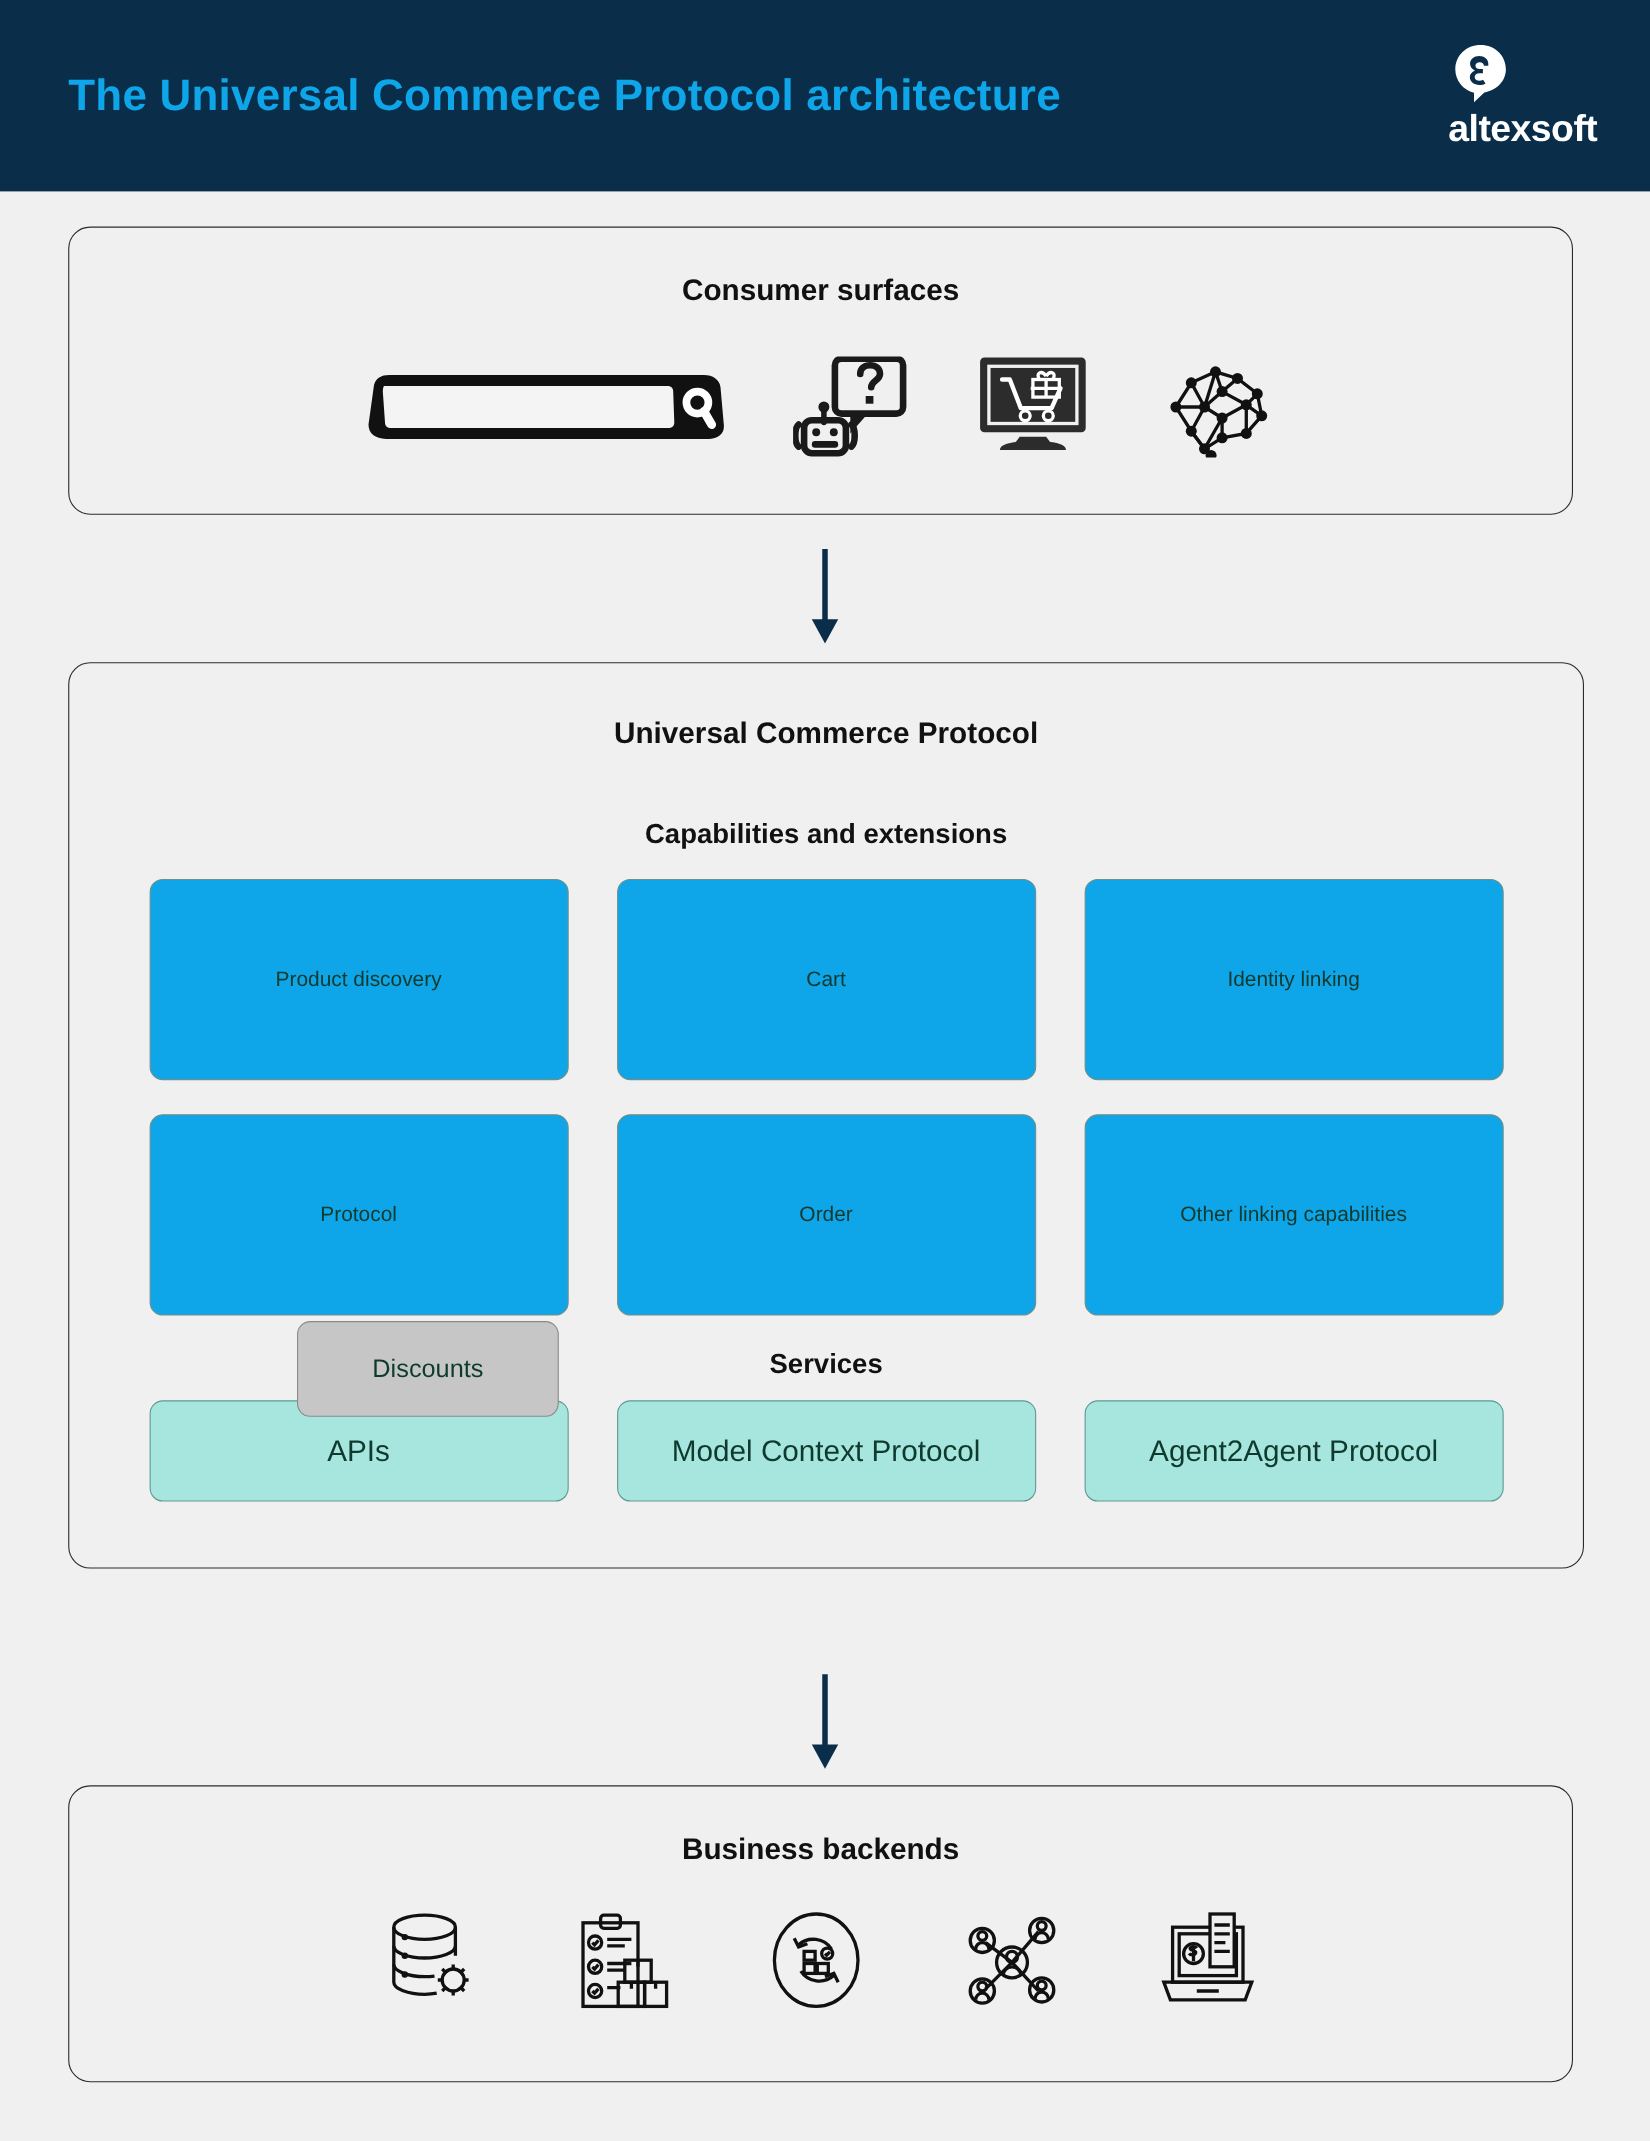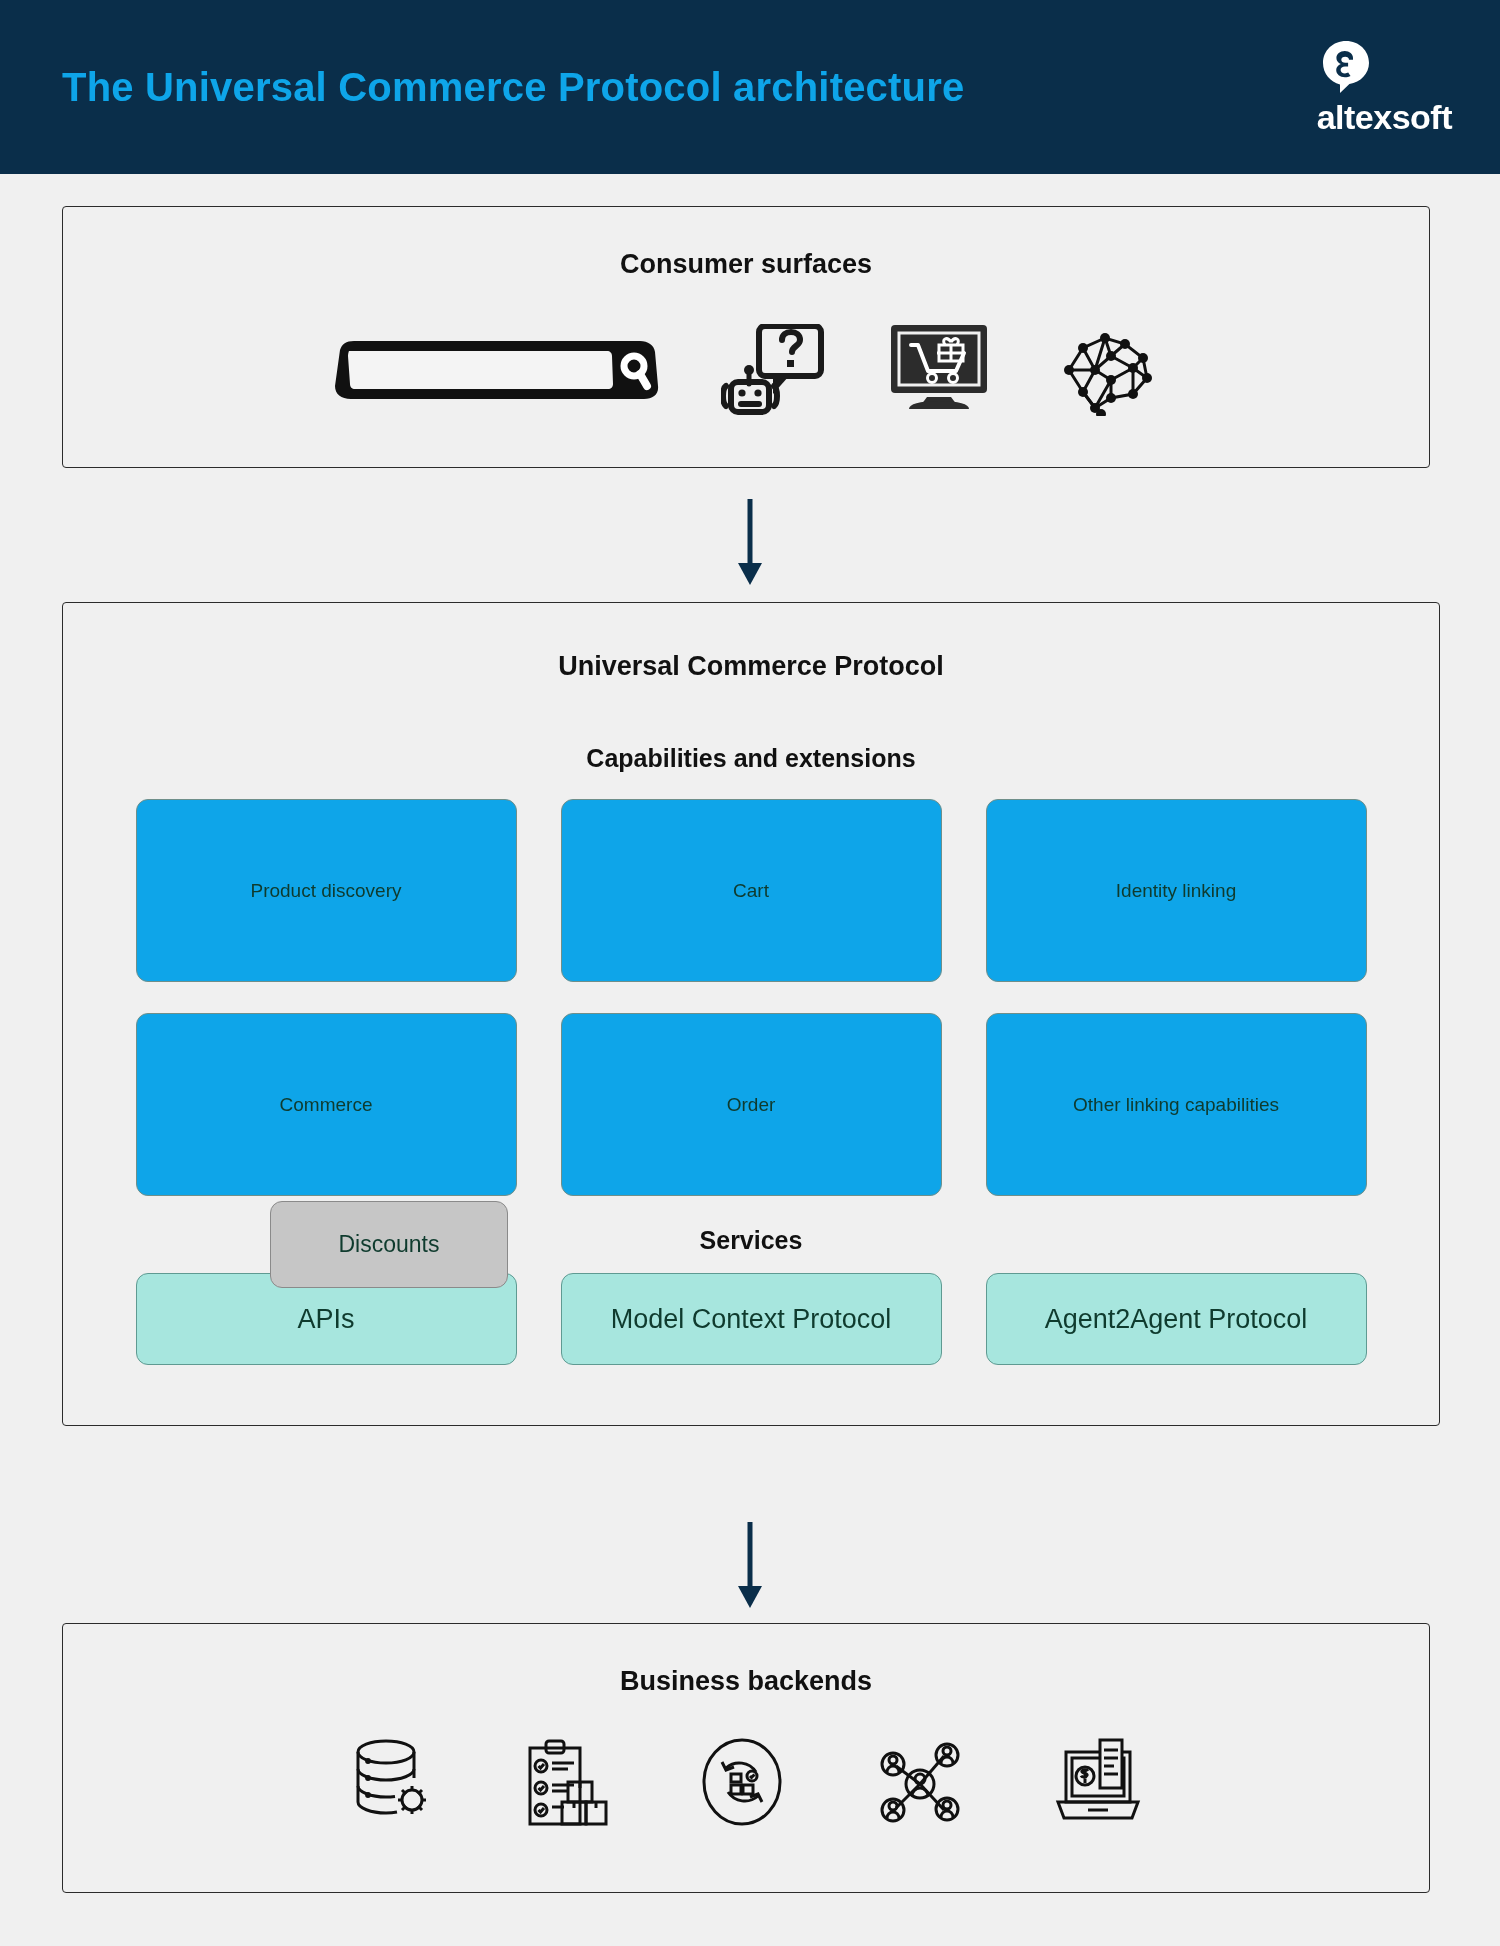--- a/index.html
+++ b/index.html
@@ -30,21 +30,21 @@
   }
   .brand { display: flex; flex-direction: column; gap: 2px; }
   .brand-mark { width: 58px; height: 58px; }
   .brand-name { color: #ffffff; font-size: 34px; font-weight: bold; letter-spacing: -0.5px; }
 
   
   .panel {
     position: absolute;
     background: #f0f0f0;
     border: 1.6px solid #2b2b2b;
-    border-radius: 4px;
+    border-radius: 20px;
   }
   .panel-title {
     text-align: center;
     font-size: 27px;
     font-weight: bold;
     color: #111111;
   }
 
   
   #panel-consumer { left: 62px; top: 206px; width: 1368px; height: 262px; }
@@ -224,21 +224,21 @@
 
     <div class="subhead" id="cap-head">Capabilities and extensions</div>
 
     <div class="grid3">
       <div class="cap-box">Product discovery</div>
       <div class="cap-box">Cart</div>
       <div class="cap-box">Identity linking</div>
     </div>
 
     <div class="grid3 row2">
-      <div class="cap-box">Commerce</div>
+      <div class="cap-box">Protocol</div>
       <div class="cap-box">Order</div>
       <div class="cap-box">Other linking capabilities</div>
     </div>
 
     <div class="subhead" id="svc-head">Services</div>
 
     <div class="grid3 svc-grid">
       <div class="svc-box">APIs</div>
       <div class="svc-box">Model Context Protocol</div>
       <div class="svc-box">Agent2Agent Protocol</div>

